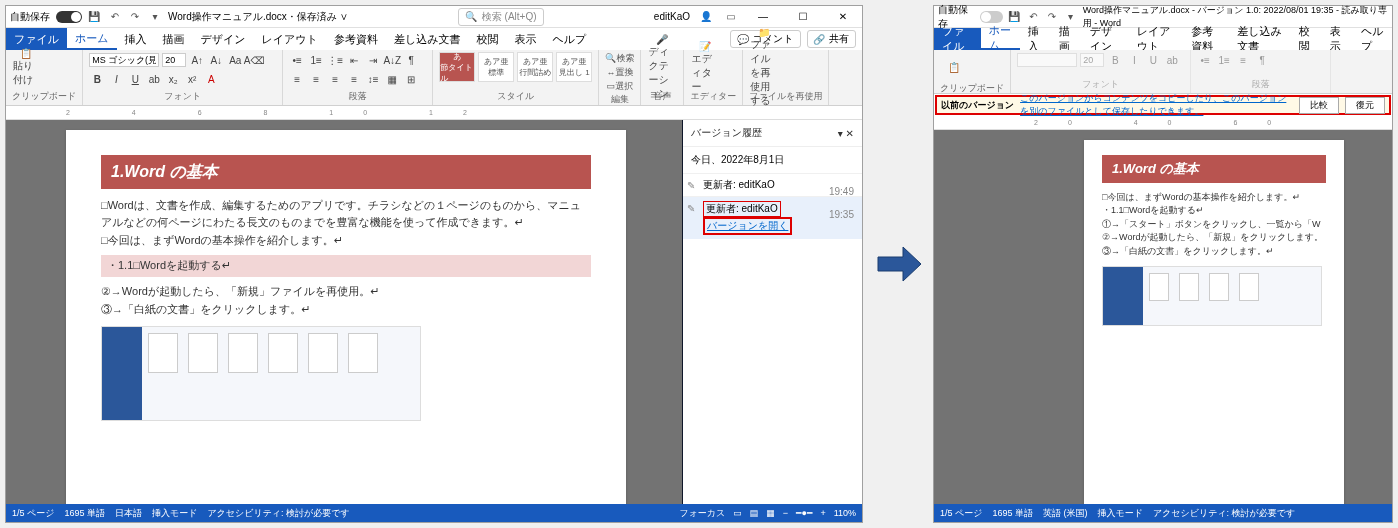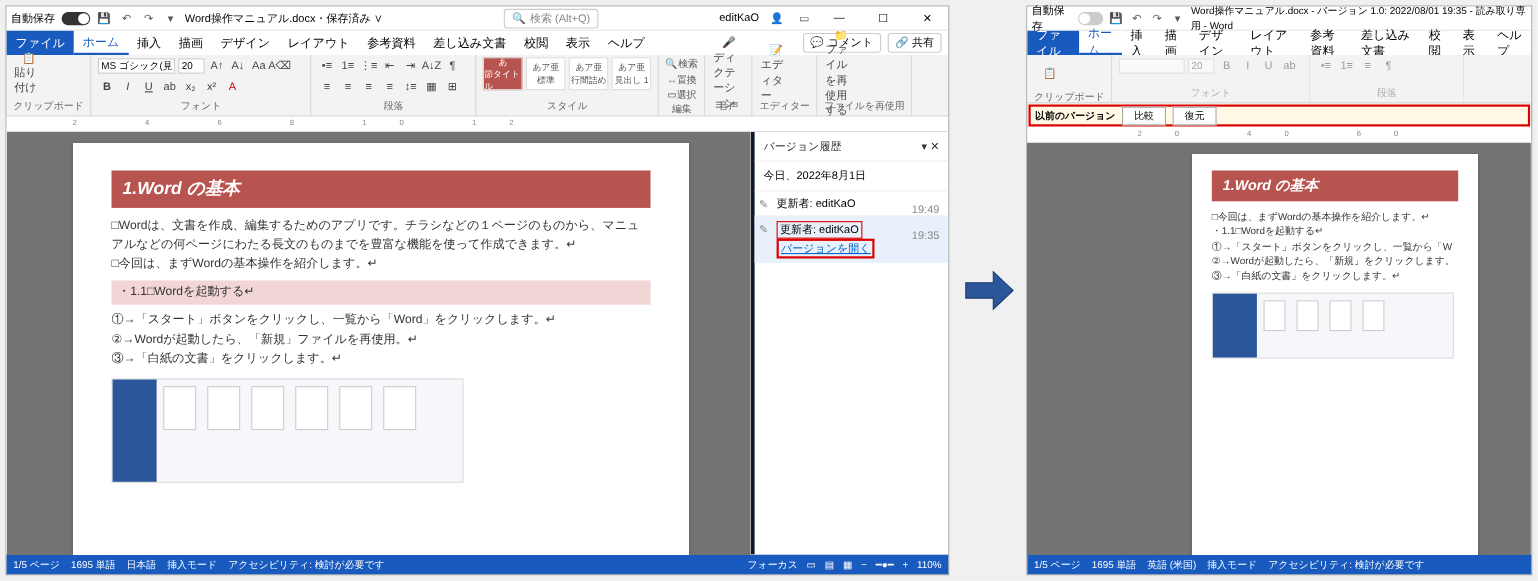--- a/index.html
+++ b/index.html
@@ -43,21 +43,21 @@
 .ruler-h { height:14px; background:#fff; border-bottom:1px solid #ddd; font-size:7px; color:#888; display:flex; align-items:center; padding-left:60px; letter-spacing: 30px; }
 .page-scroll { flex:1; overflow:auto; background:#737373; padding: 10px 0 0 60px; }
 .page { background:#fff; width: 560px; min-height: 400px; box-shadow: 0 1px 3px rgba(0,0,0,0.2); padding: 25px 35px; font-size: 11px; color:#333; line-height:1.6; }
 .doc-heading { background:#b85450; color:#fff; padding:4px 10px; font-size:16px; font-weight:bold; font-style:italic; margin-bottom:8px; }
 .doc-sub { background:#f2d6d6; padding:2px 6px; font-size:11px; margin:6px 0; }
 .doc-img-placeholder { margin-top:8px; border:1px solid #ddd; width:320px; height:95px; display:flex; background:#f5f7fb; }
 .dip-side { width:40px; background:#2b579a; }
 .dip-main { flex:1; padding:6px; display:flex; gap:10px; align-items: flex-start; }
 .dip-thumb { width:30px; height:40px; border:1px solid #ccc; background:#fff; }
 
-.side-panel { width:180px; border-left:4px solid #0f172a; background:#fff; display:flex; flex-direction:column; font-size:10px; }
+.side-panel { width:180px; border-left:1px solid #0f172a; background:#fff; display:flex; flex-direction:column; font-size:10px; }
 .sp-header { padding:6px 8px; color:#333; border-bottom:1px solid #eee; display:flex; justify-content:space-between; align-items:center; }
 .sp-date { padding:6px 8px; font-size:10px; }
 .sp-item { padding:4px 8px 4px 20px; position:relative; border-top:1px solid #f0f0f0; }
 .sp-item.sel { background:#e8f0fb; }
 .sp-item .time { position:absolute; right:8px; top:12px; color:#888; }
 .sp-pencil { position:absolute; left:4px; top:6px; color:#888; }
 .sp-highlight { border:1px solid #d00; padding:0 2px; display:inline-block; }
 .sp-link { color:#0066cc; text-decoration:underline; }
 
 .statusbar { height:18px; background:#185abd; color:#fff; font-size:9px; display:flex; align-items:center; padding:0 6px; gap:10px; }
@@ -217,21 +217,20 @@
 
   <div class="ruler-h">2 4 6 8 10 12</div>
 
   <div class="content-area">
     <div class="page-scroll">
       <div class="page">
         <div class="doc-heading">1.Word の基本</div>
         <div>□Wordは、文書を作成、編集するためのアプリです。チラシなどの１ページのものから、マニュアルなどの何ページにわたる長文のものまでを豊富な機能を使って作成できます。↵</div>
         <div>□今回は、まずWordの基本操作を紹介します。↵</div>
         <div class="doc-sub">・1.1□Wordを起動する↵</div>
-        <div>①→「スタート」ボタンをクリックし、一覧から「Word」をクリックします。↵</div>
         <div>②→Wordが起動したら、「新規」ファイルを再使用。↵</div>
         <div>③→「白紙の文書」をクリックします。↵</div>
         <div class="doc-img-placeholder">
           <div class="dip-side"></div>
           <div class="dip-main">
             <div class="dip-thumb"></div>
               <div class="dip-thumb"></div>
               <div class="dip-thumb"></div>
             <div class="dip-thumb"></div>
               <div class="dip-thumb"></div>
@@ -338,20 +337,21 @@
         <span class="ricon">1≡</span>
         <span class="ricon">≡</span>
         <span class="ricon">¶</span>
       </div>
       <div class="rgroup-label">段落</div>
     </div>
   </div>
 
   <div class="info-bar">
     <span class="ib-title">以前のバージョン</span>
+    <span class="ib-msg">このバージョンからコンテンツをコピーしたり、このバージョンを別のファイルとして保存したりできます。</span>
     <button class="ib-btn">比較</button>
     <button class="ib-btn">復元</button>
   </div>
 
   <div class="ruler-h" style="padding-left:100px">20 40 60</div>
 
   <div class="content-area">
     <div class="page-scroll" style="padding-left:150px">
       <div class="page sm">
         <div class="doc-heading sm">1.Word の基本</div>

